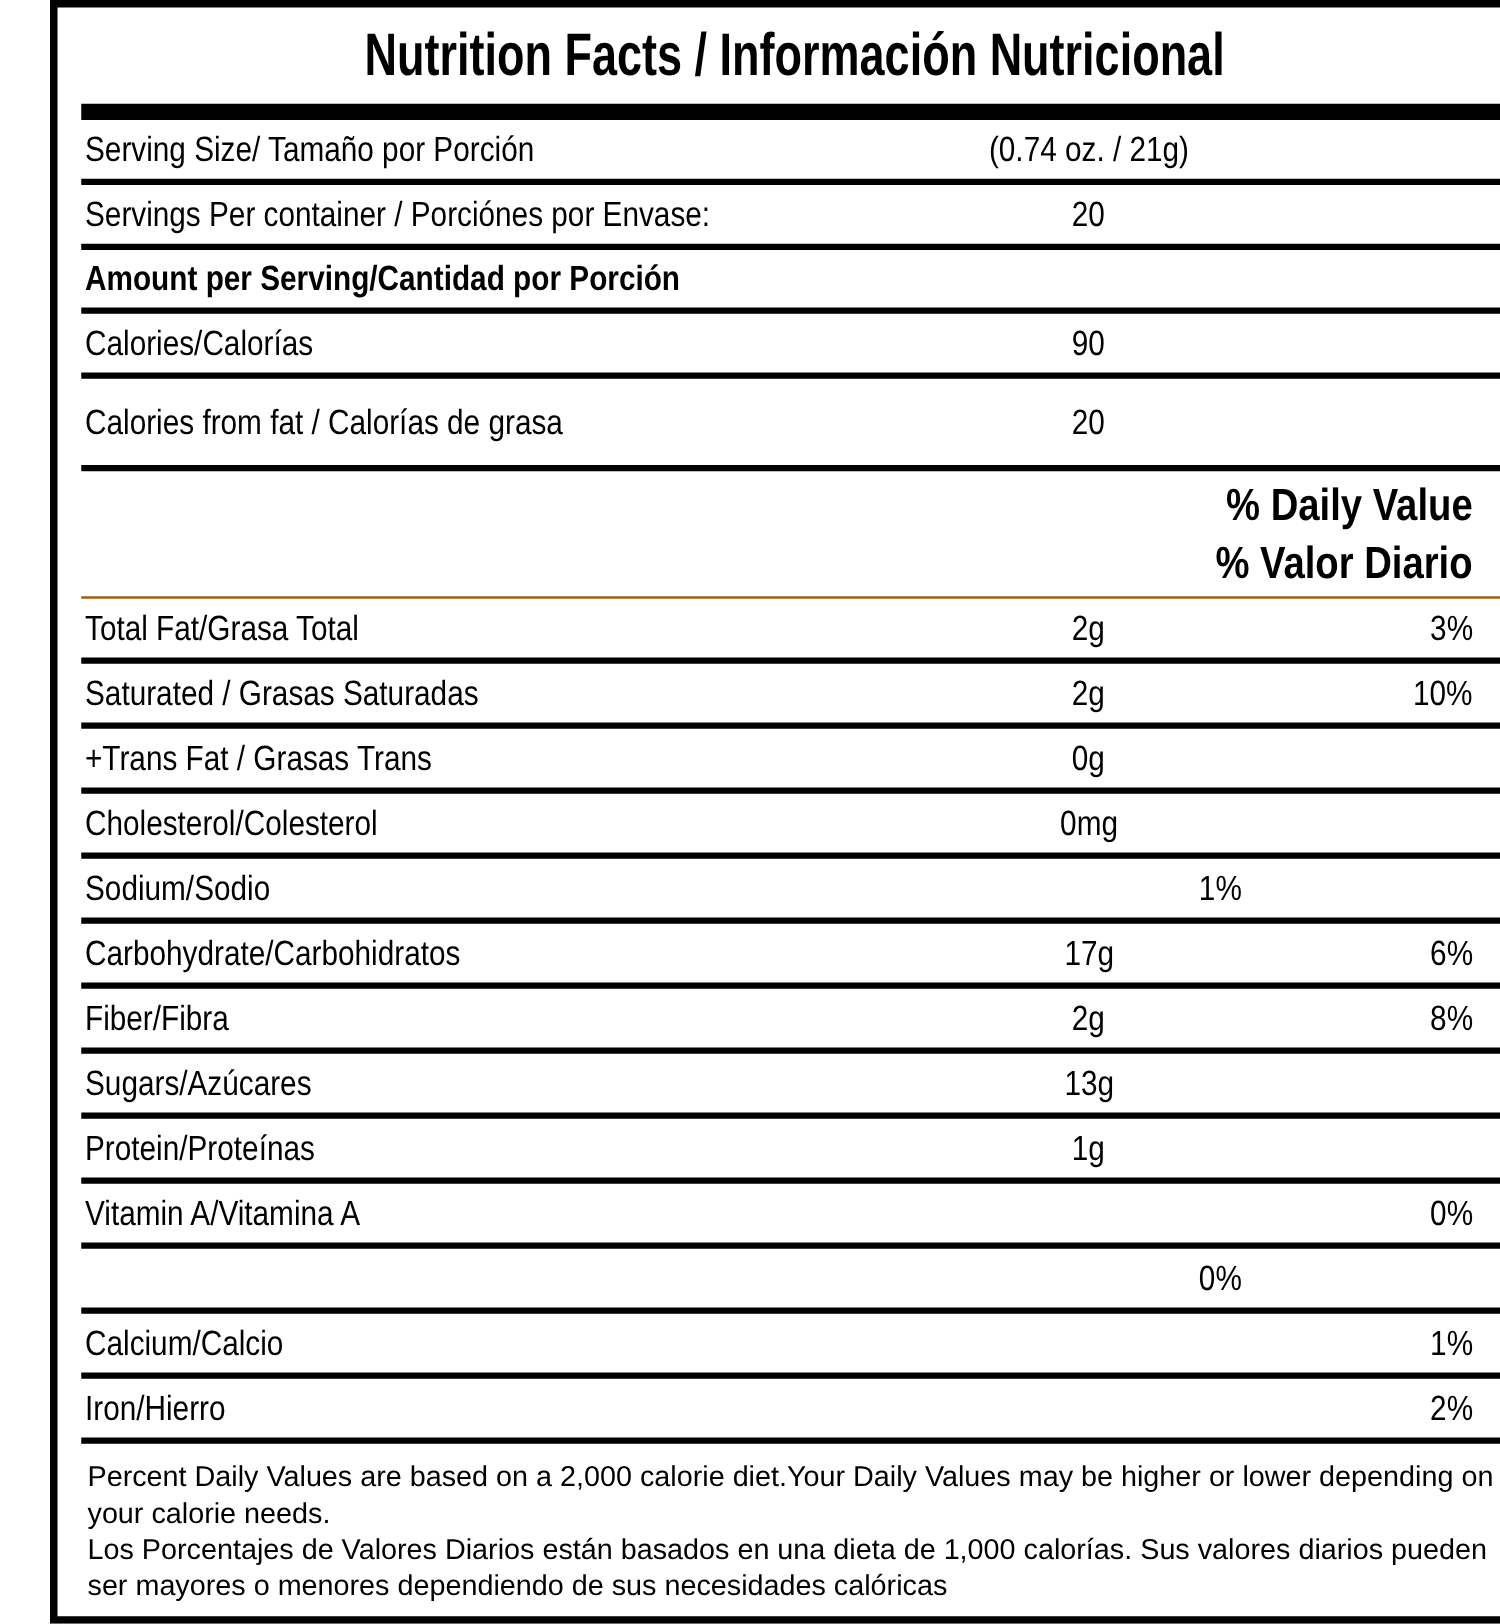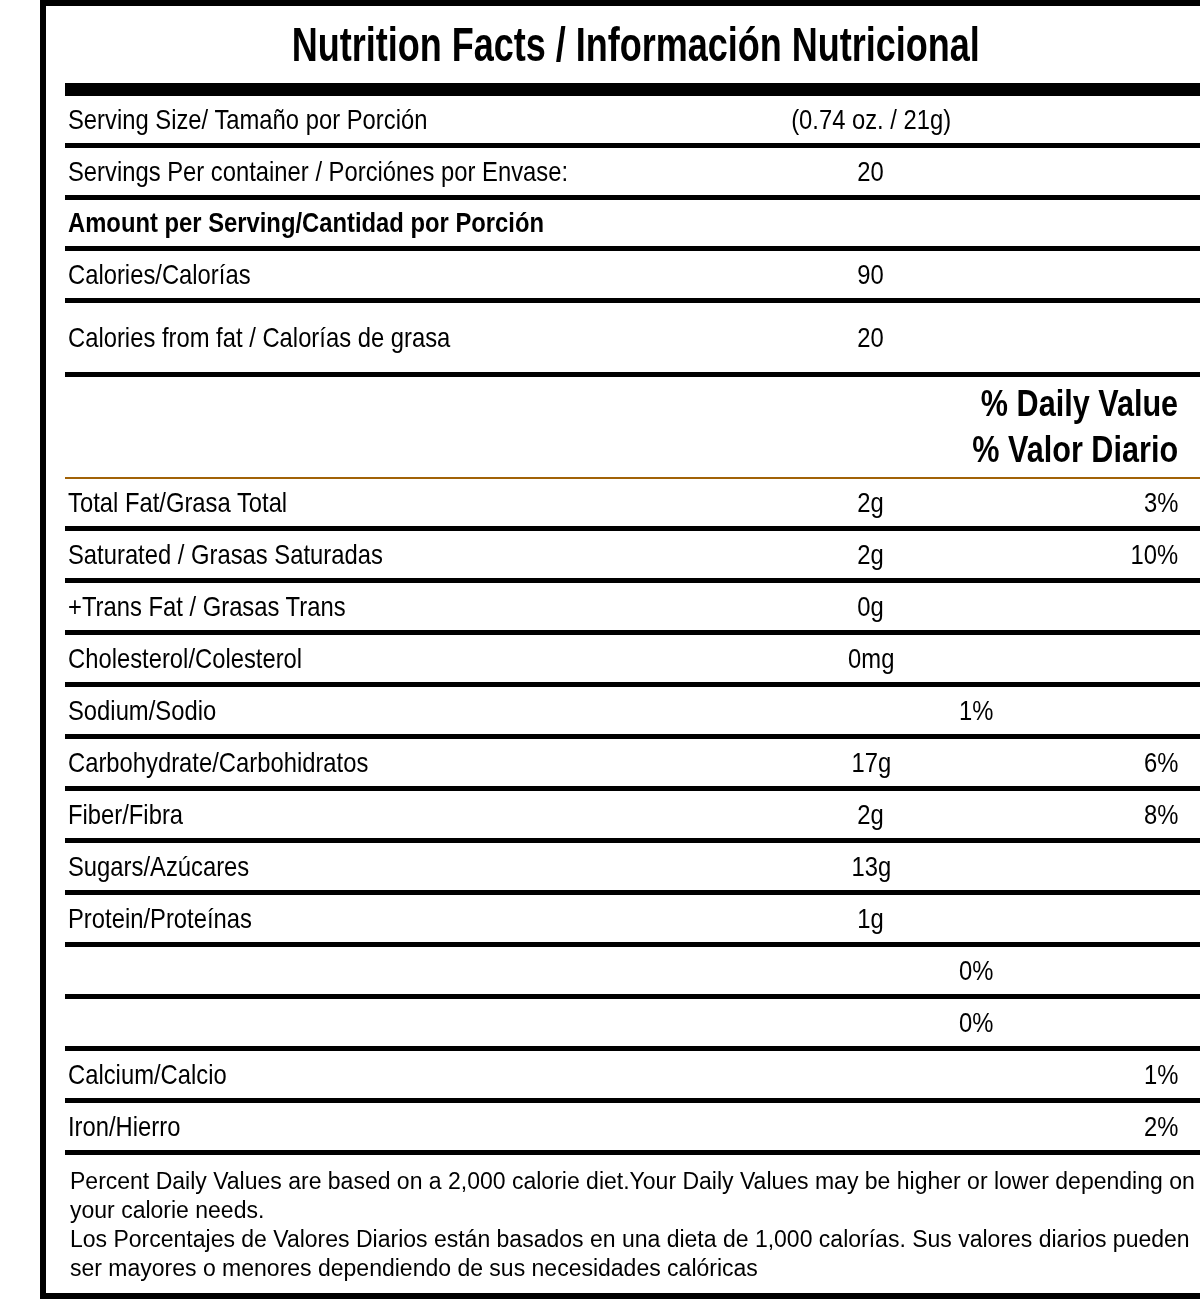--- a/index.html
+++ b/index.html
@@ -232,20 +232,23 @@
     </div>
     <div class="amt">
       <span class="cond c">1g</span>
     </div>
     <div class="dv">
       <span class="cond r"></span>
     </div>
   </div>
 
   <div class="row">
+    <div class="lbl">
+      <span class="cond">Vitamin A/Vitamina A</span>
+    </div>
     <div class="amt">
       <span class="cond c"></span>
     </div>
     <div class="dv">
       <span class="cond r">0%</span>
     </div>
   </div>
 
   <div class="row">
     <div class="amt">

